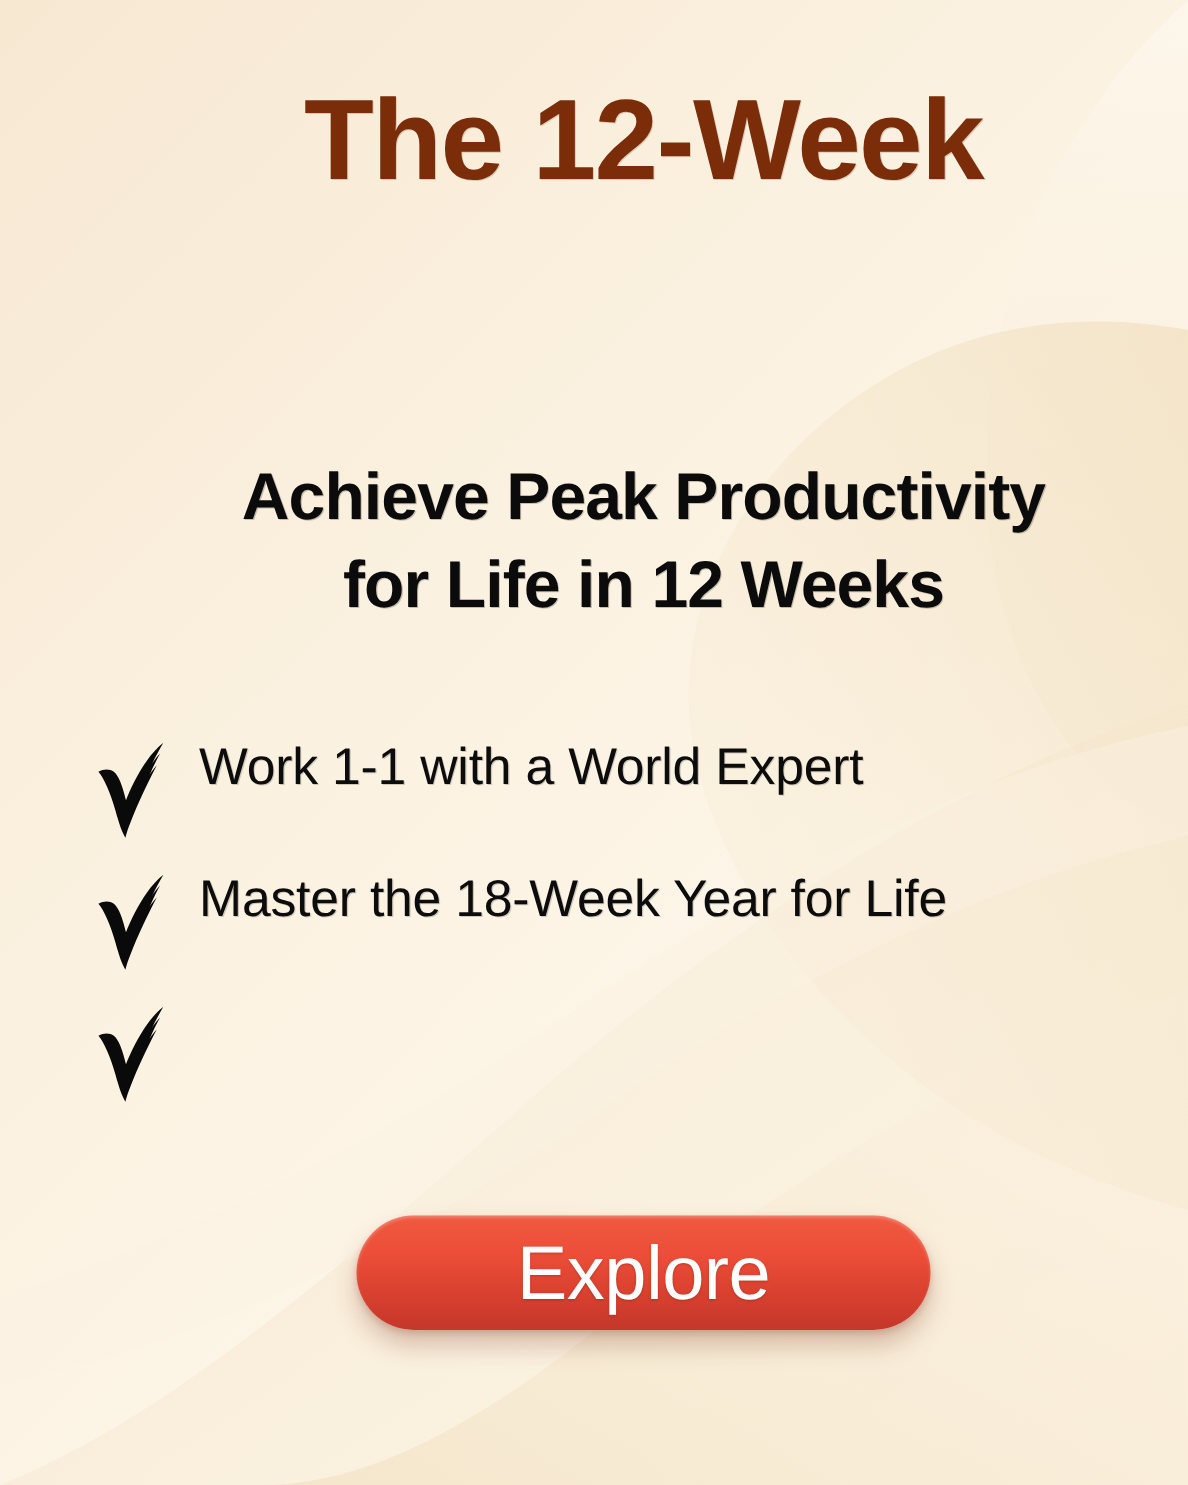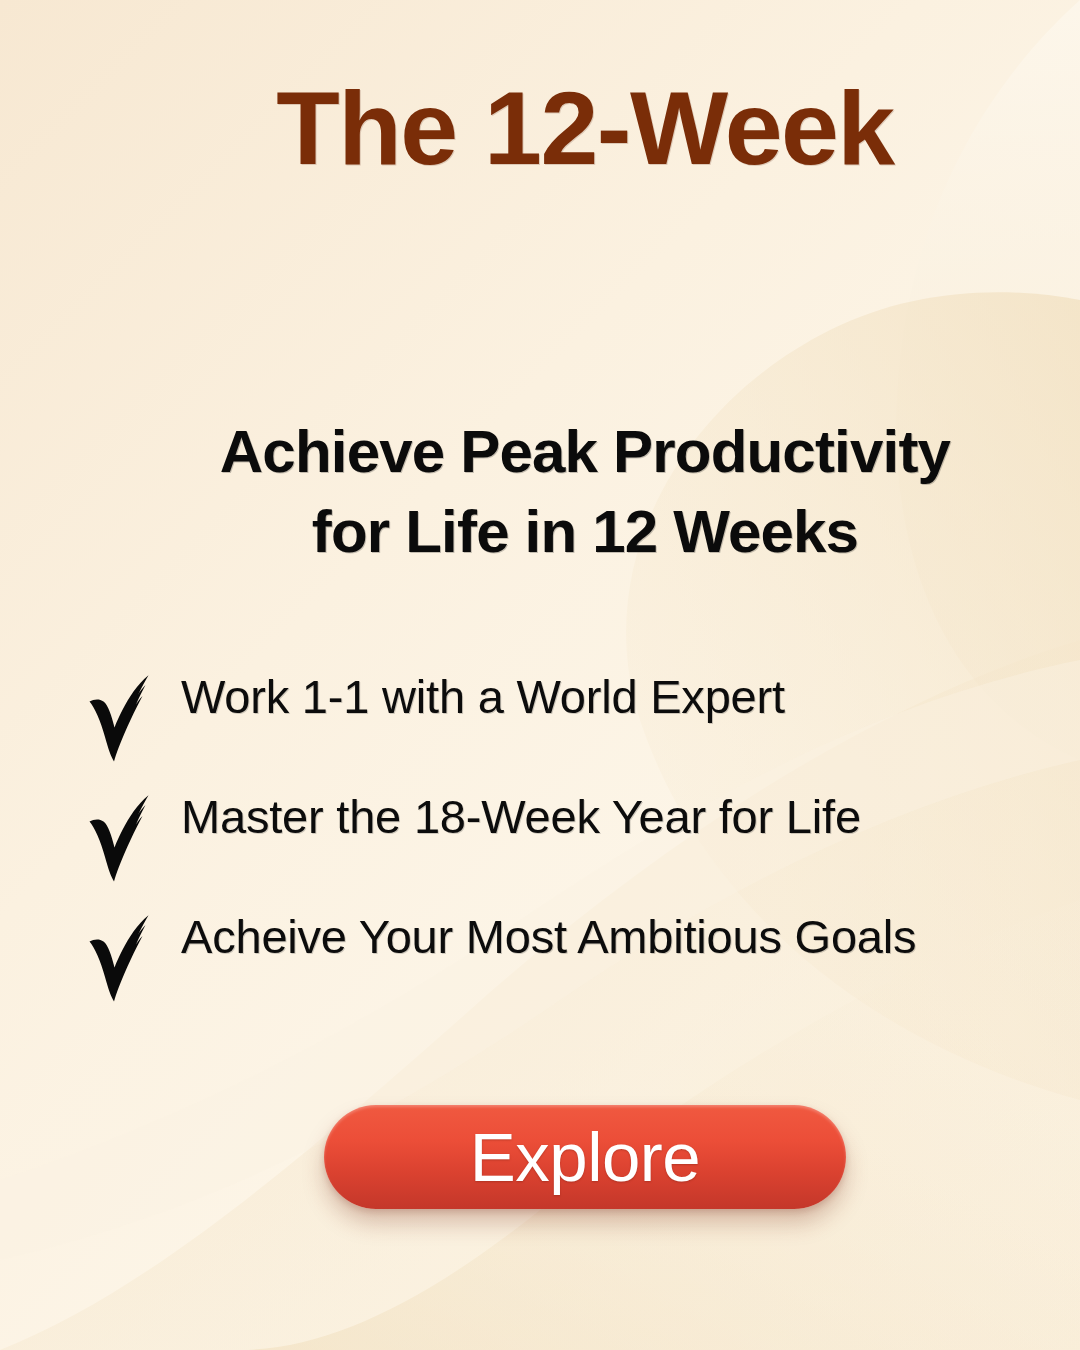--- a/index.html
+++ b/index.html
@@ -194,21 +194,20 @@
         <svg class="check-icon" viewBox="0 0 72 92" xmlns="http://www.w3.org/2000/svg">
           <path d="M4.5 29.5 C9 27 14.5 26.5 18.5 29.5 C23 33 26.5 43 29.5 55.5 C33.5 45 41 30 48.5 19.5 C53 13.2 58 7.5 63.5 3.2 C60.5 8.5 56.5 15.5 53 23 C54.5 20 57.5 16 60.5 13 C57.5 18.5 54 25.5 51 32.5 C52.5 30 55 26.5 57.5 24 C50 38 40.5 58 33.5 76 C31.5 81 30 85.5 29 89.5 C26 85 23 76 20 65 C15.5 48.5 9.5 35.5 4.5 29.5 Z" fill="#0A0A0A"></path>
         </svg>
         <span class="benefit-text">Master the 18-Week Year for Life</span>
       </li>
 
       <li class="benefit">
         <svg class="check-icon" viewBox="0 0 72 92" xmlns="http://www.w3.org/2000/svg">
           <path d="M4.5 29.5 C9 27 14.5 26.5 18.5 29.5 C23 33 26.5 43 29.5 55.5 C33.5 45 41 30 48.5 19.5 C53 13.2 58 7.5 63.5 3.2 C60.5 8.5 56.5 15.5 53 23 C54.5 20 57.5 16 60.5 13 C57.5 18.5 54 25.5 51 32.5 C52.5 30 55 26.5 57.5 24 C50 38 40.5 58 33.5 76 C31.5 81 30 85.5 29 89.5 C26 85 23 76 20 65 C15.5 48.5 9.5 35.5 4.5 29.5 Z" fill="#0A0A0A"></path>
         </svg>
-        <span class="benefit-text">Acheive Your Most Ambitious Goals</span>
       </li>
 
     </ul>
 
     <div class="cta-wrap">
       <button class="cta-button">Explore</button>
     </div>
 
   </div>
 </div>

